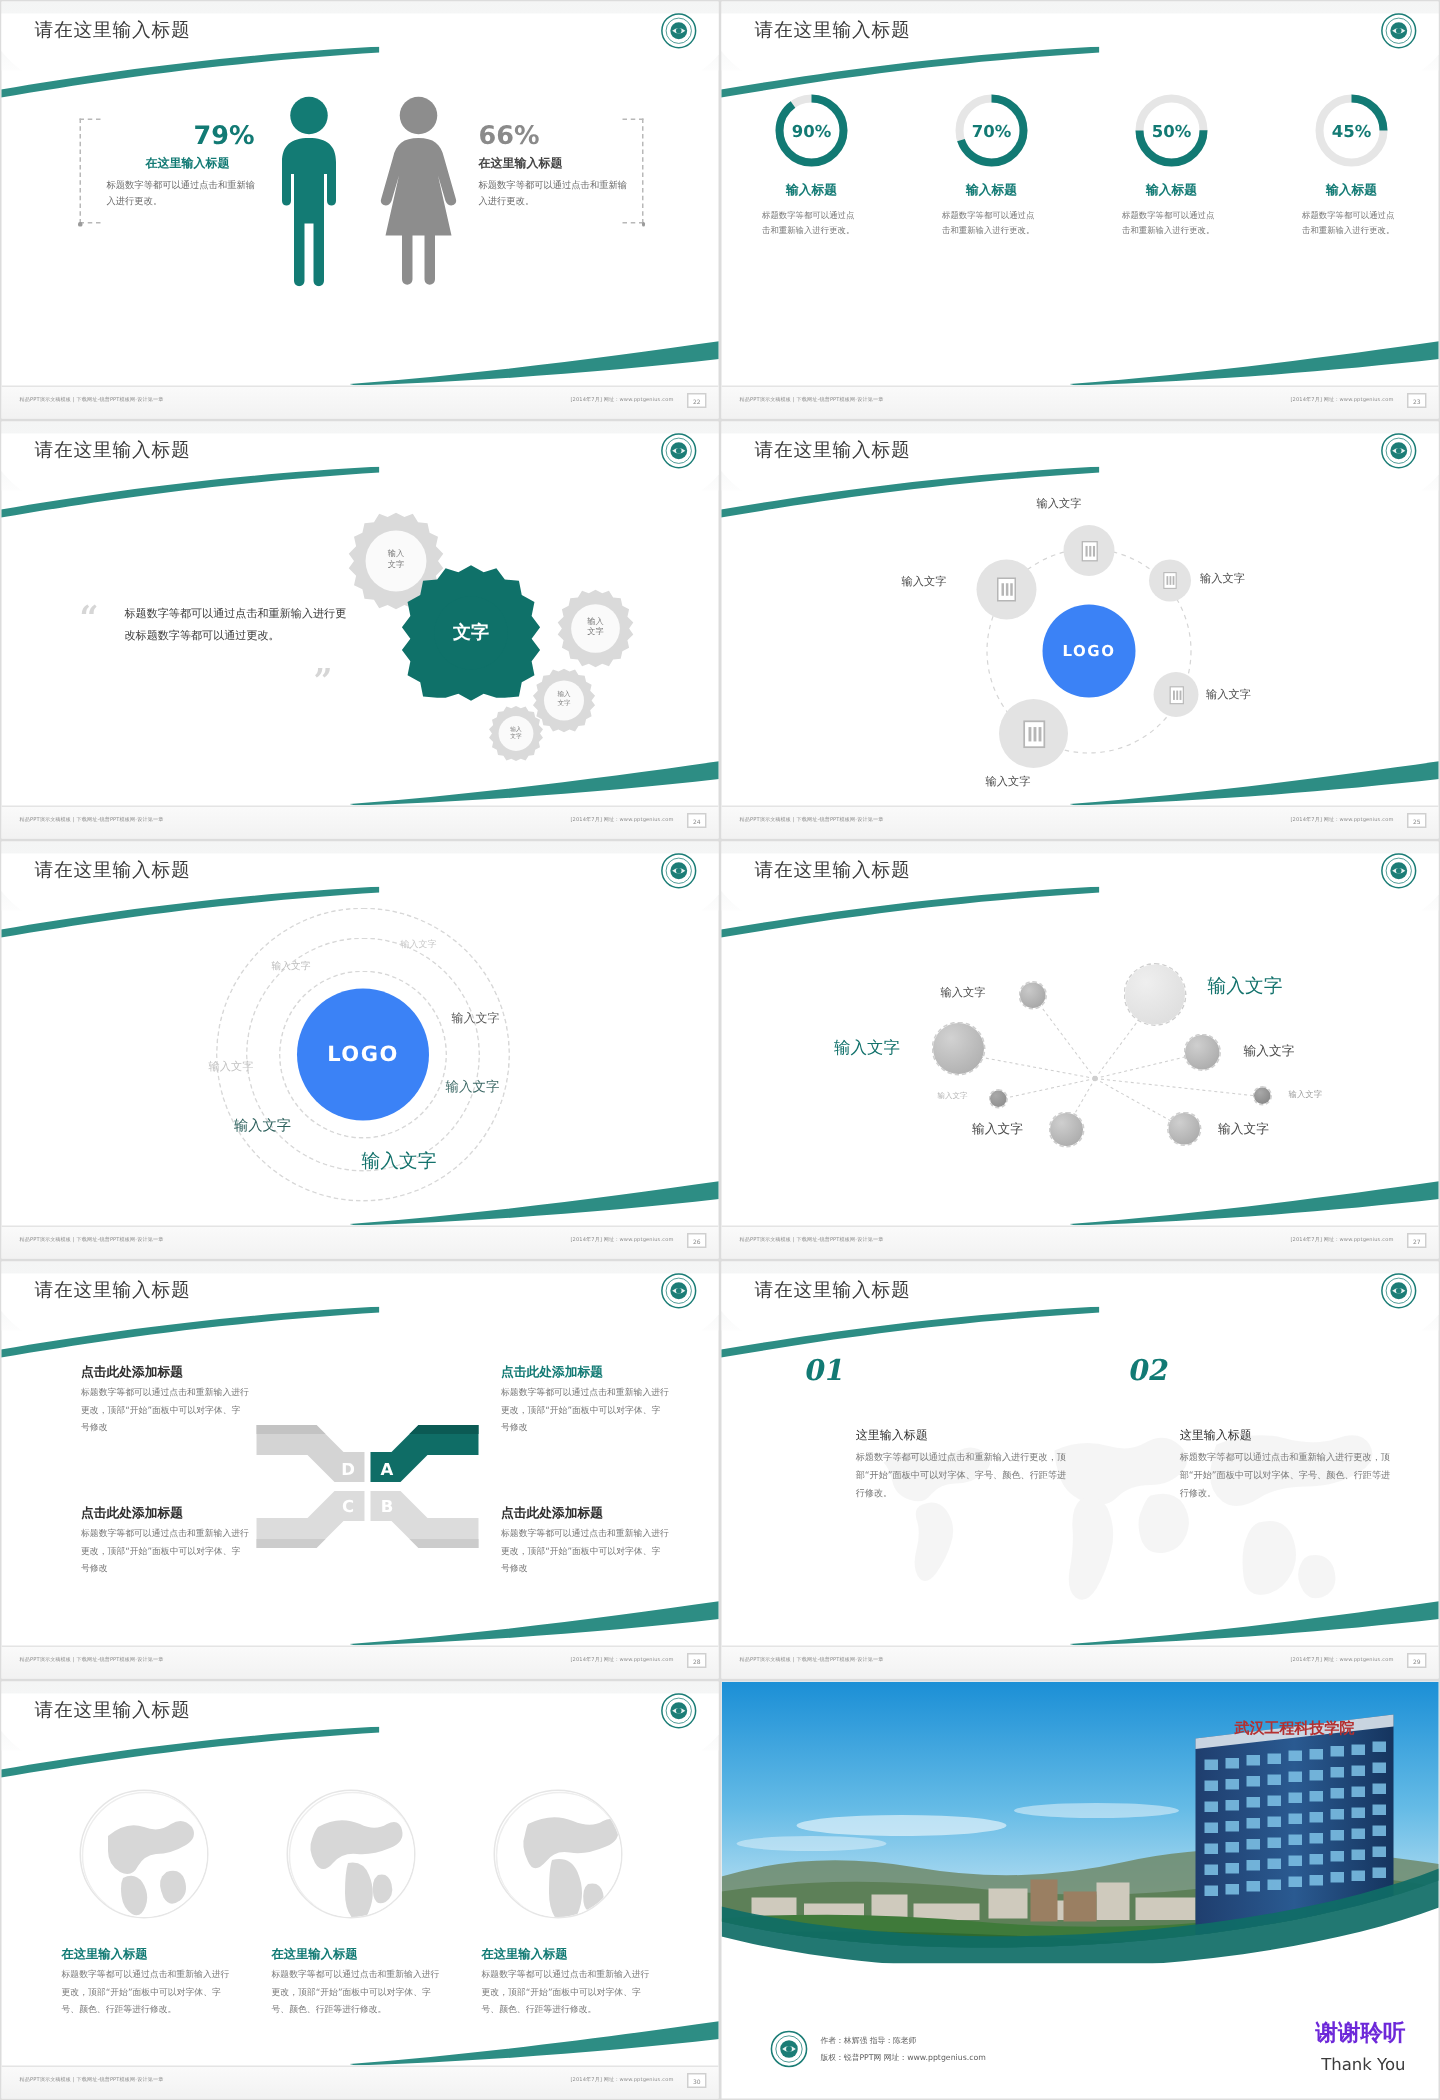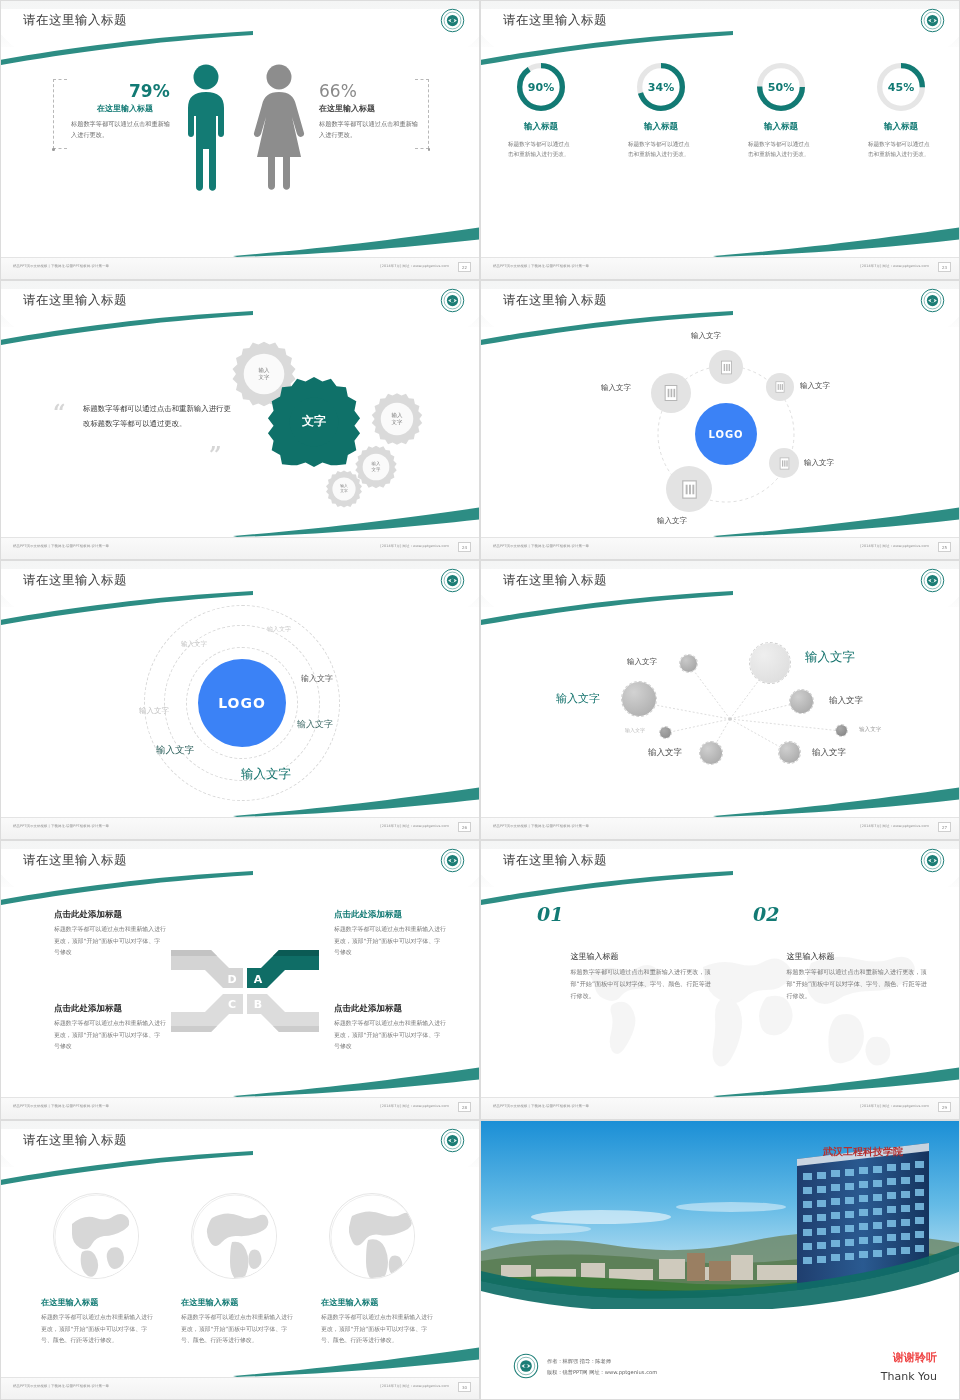--- a/index.html
+++ b/index.html
@@ -68,21 +68,21 @@
   .pg-no {
     position:absolute; right:8px; top:3.5px;
     width:13px; height:10px; border:1px solid #cfcfcf; background:#fff;
     font-size:4px; color:#8a8a8a; text-align:center; line-height:10px;
   }
   
   .s1-wrap { position:absolute; left:0; top:52px; width:480px; height:180px; }
   .pct-male { position:absolute; left:128px; top:28px; font-size:17px; font-weight:bold; color:#127a74; }
   .lbl-male { position:absolute; left:96px; top:50px; font-size:8px; font-weight:bold; color:#127a74; }
   .txt-male { position:absolute; left:70px; top:66px; width:100px; font-size:6.2px; color:#6a6a6a; line-height:1.75; }
-  .pct-female { position:absolute; left:318px; top:28px; font-size:17px; font-weight:normal; color:#8a8a8a; }
+  .pct-female { position:absolute; left:318px; top:28px; font-size:17px; font-weight:bold; color:#8a8a8a; }
   .lbl-female { position:absolute; left:318px; top:50px; font-size:8px; font-weight:bold; color:#444; }
   .txt-female { position:absolute; left:318px; top:66px; width:100px; font-size:6.2px; color:#6a6a6a; line-height:1.75; }
   .bracket-l { position:absolute; left:52px; top:26px; width:14px; height:70px;
     border-left:1px dashed #b8b8b8; border-top:1px dashed #b8b8b8; border-bottom:1px dashed #b8b8b8; }
   .bracket-r { position:absolute; right:52px; top:26px; width:14px; height:70px;
     border-right:1px dashed #b8b8b8; border-top:1px dashed #b8b8b8; border-bottom:1px dashed #b8b8b8; }
   .dot { position:absolute; width:2.5px; height:2.5px; border-radius:50%; background:#9b9b9b; }
   
   .donut-row { position:absolute; left:0; top:58px; width:480px; display:flex; }
   .donut-col { width:120px; text-align:center; }
@@ -121,21 +121,21 @@
   .num { font-size:19px; font-weight:bold; font-style:italic; color:#127a74;
          font-family:"DejaVu Serif","Liberation Serif",serif; }
   .s8-h { font-size:8px; font-weight:normal; color:#2e2e2e;margin-top:48px; }
   .s8-p { margin-top:4px; font-size:6.1px; color:#777; line-height:2.0; width:146px; }
   
   .globe { position:absolute; width:86px; height:86px; border-radius:50%; border:1px solid #e6e6e6; overflow:hidden; }
   .s9-h { font-size:8.2px; font-weight:bold; color:#127a74; }
   .s9-p { margin-top:4px; font-size:5.9px; color:#7a7a7a; line-height:1.95; width:112px; }
   
   .photo { position:absolute; left:0; top:0; width:480px; height:188px; overflow:hidden; }
-  .thanks-cn { position:absolute; right:22px; bottom:34px; font-size:11px; font-weight:bold; color:#ef4444; }
+  .thanks-cn { position:absolute; right:22px; bottom:34px; font-size:15px; font-weight:bold; color:#6d28d9; }
   .thanks-en { position:absolute; right:22px; bottom:16px; font-size:11px; color:#3b3b3b; }
   .cred { position:absolute; left:66px; bottom:21px; font-size:5.2px; color:#5f5f5f; line-height:2.1; white-space:nowrap; }
   .cred-logo { position:absolute; left:32px; bottom:20px; width:26px; height:26px; }
 </style>
 </head>
 <body>
 
 <div class="grid">
 
   <div class="slide">
@@ -224,21 +224,21 @@
         </div>
         <div class="donut-title">输入标题</div>
         <div class="donut-desc">标题数字等都可以通过点击和重新输入进行更改。</div>
       </div>
       <div class="donut-col">
         <div class="donut-box">
           <svg width="56" height="56" viewBox="0 0 42 42">
             <circle cx="21" cy="21" r="16" fill="none" stroke="#e6e6e6" stroke-width="4"></circle>
             <circle cx="21" cy="21" r="16" fill="none" stroke="#127a74" stroke-width="4" stroke-dasharray="70.4 100.5" stroke-dashoffset="0" transform="rotate(-90 21 21)" stroke-linecap="butt"></circle>
           </svg>
-          <div class="donut-val">34%</div>
+          <div class="donut-val">70%</div>
         </div>
         <div class="donut-title">输入标题</div>
         <div class="donut-desc">标题数字等都可以通过点击和重新输入进行更改。</div>
       </div>
       <div class="donut-col">
         <div class="donut-box">
           <svg width="56" height="56" viewBox="0 0 42 42">
             <circle cx="21" cy="21" r="16" fill="none" stroke="#e6e6e6" stroke-width="4"></circle>
             <circle cx="21" cy="21" r="16" fill="none" stroke="#127a74" stroke-width="4" stroke-dasharray="50.3 100.5" stroke-dashoffset="-25" transform="rotate(-90 21 21)" stroke-linecap="butt"></circle>
           </svg>

